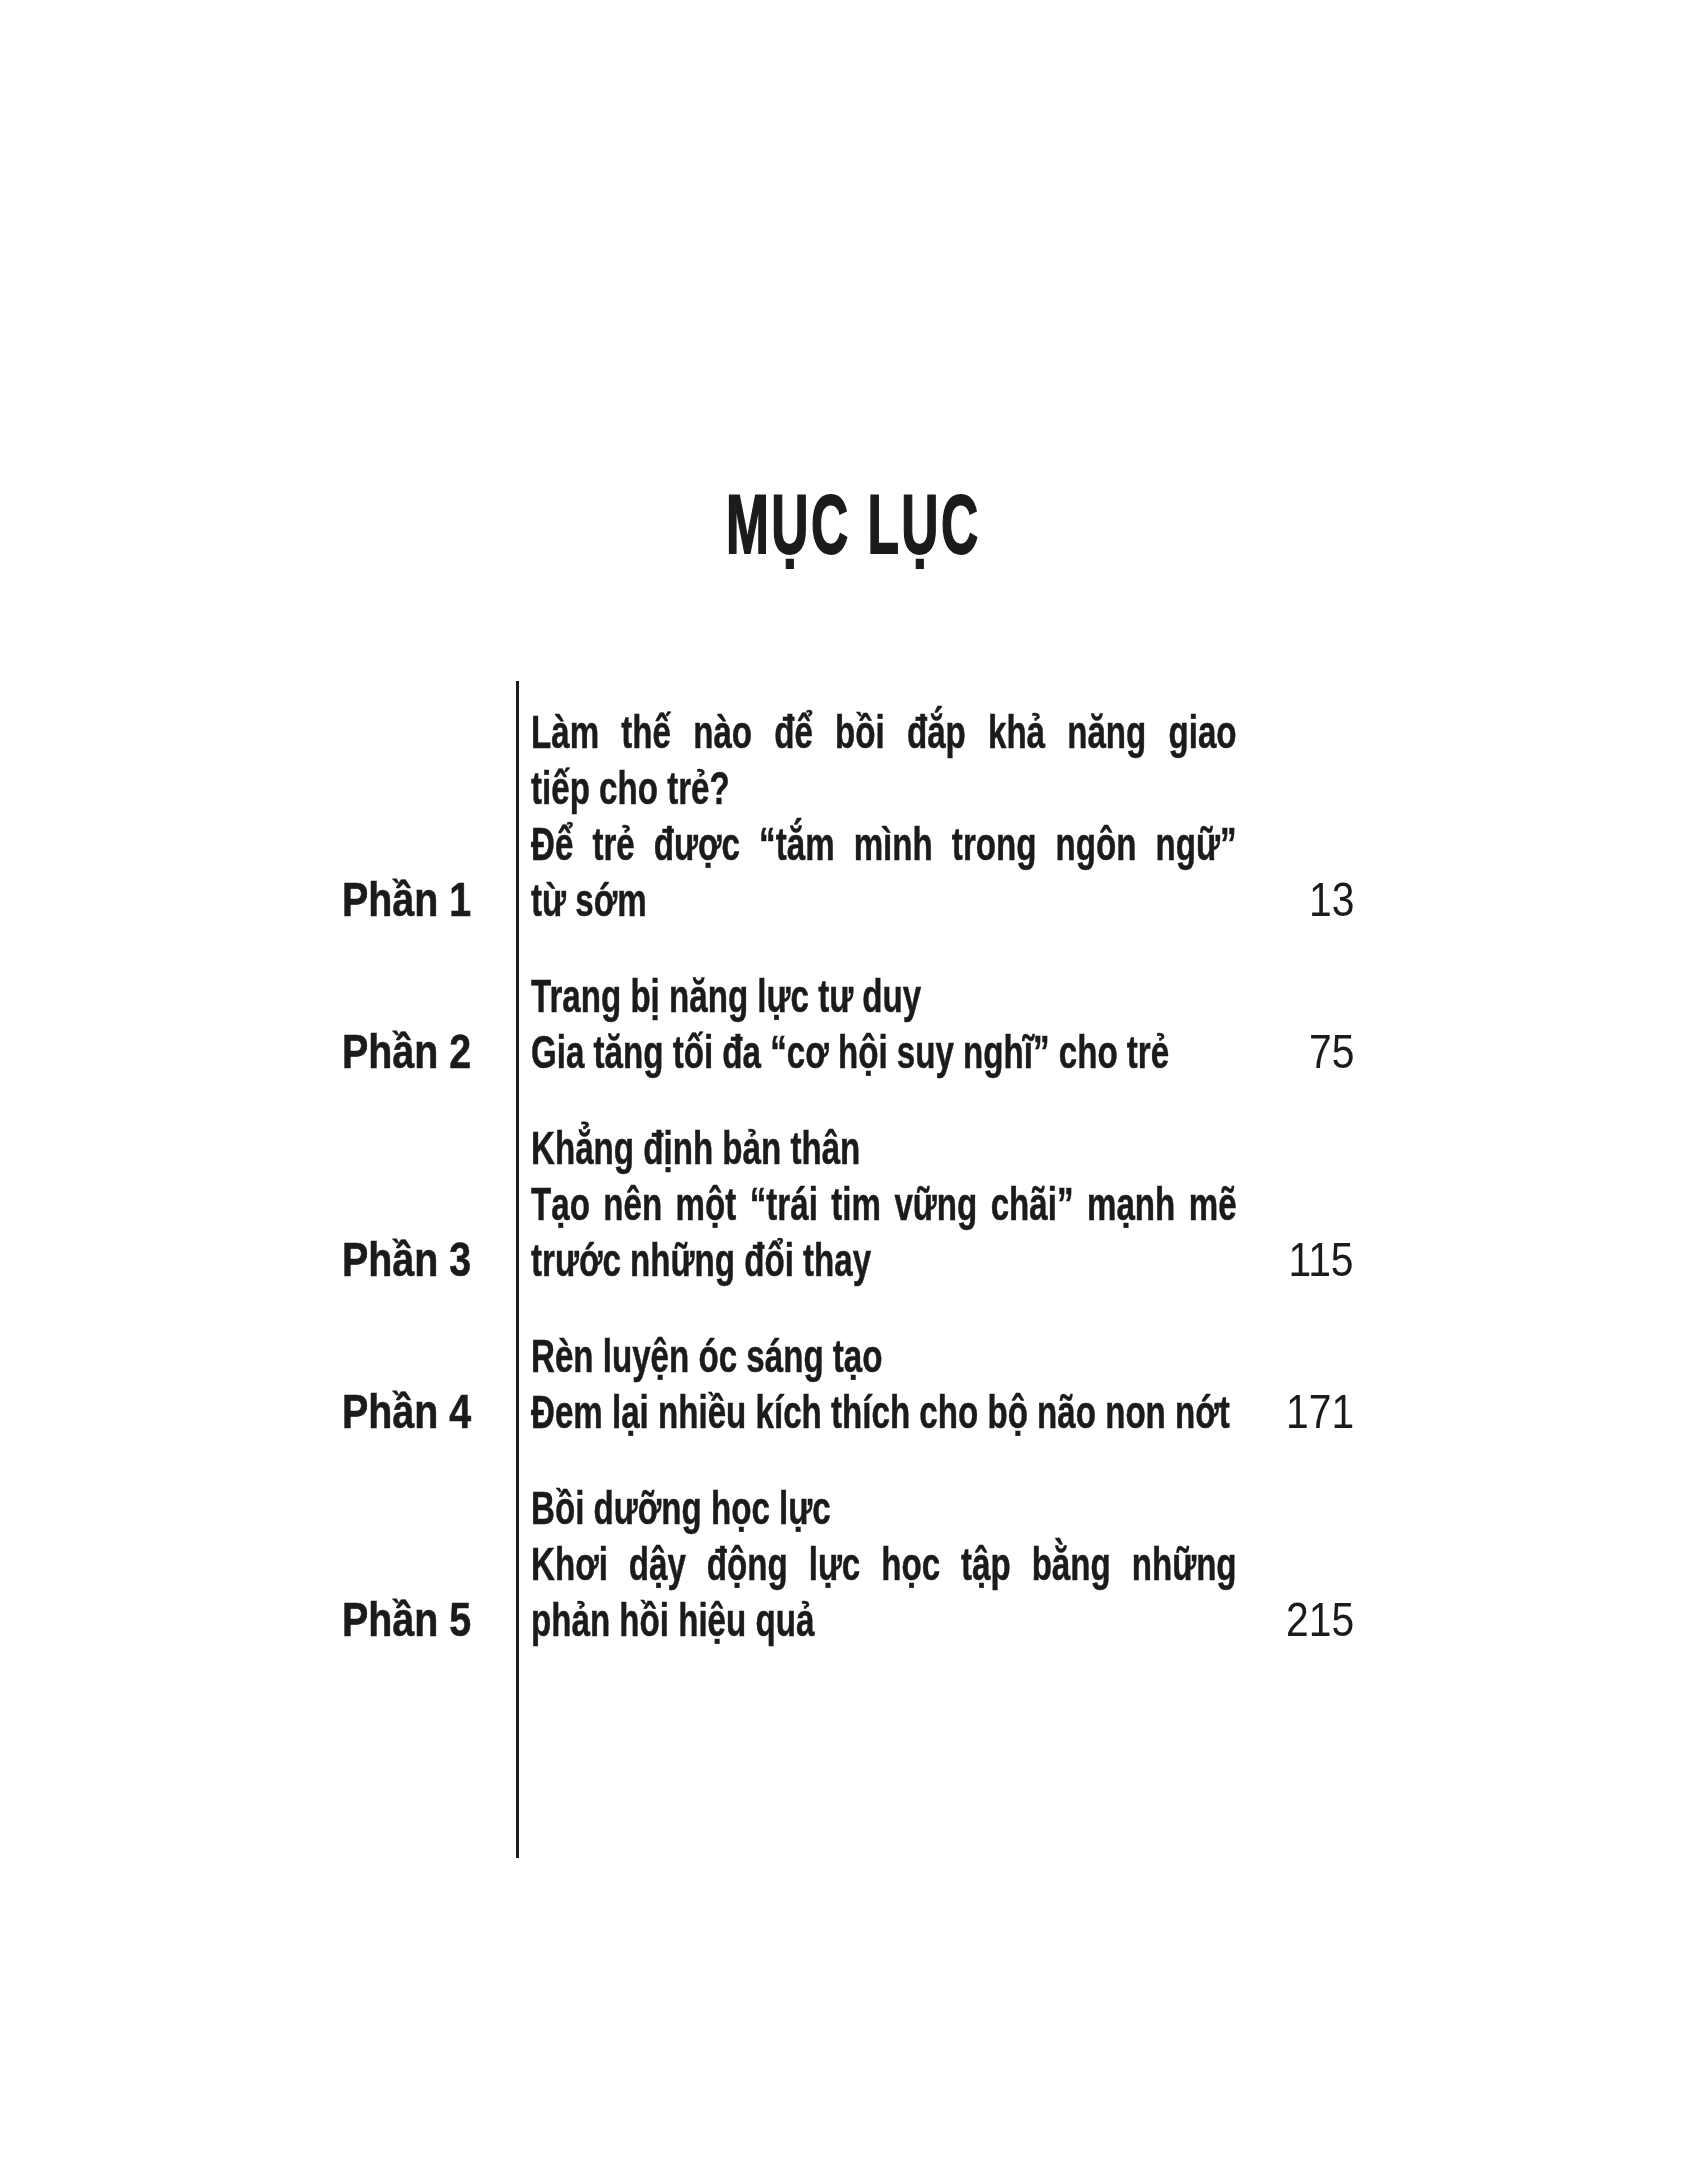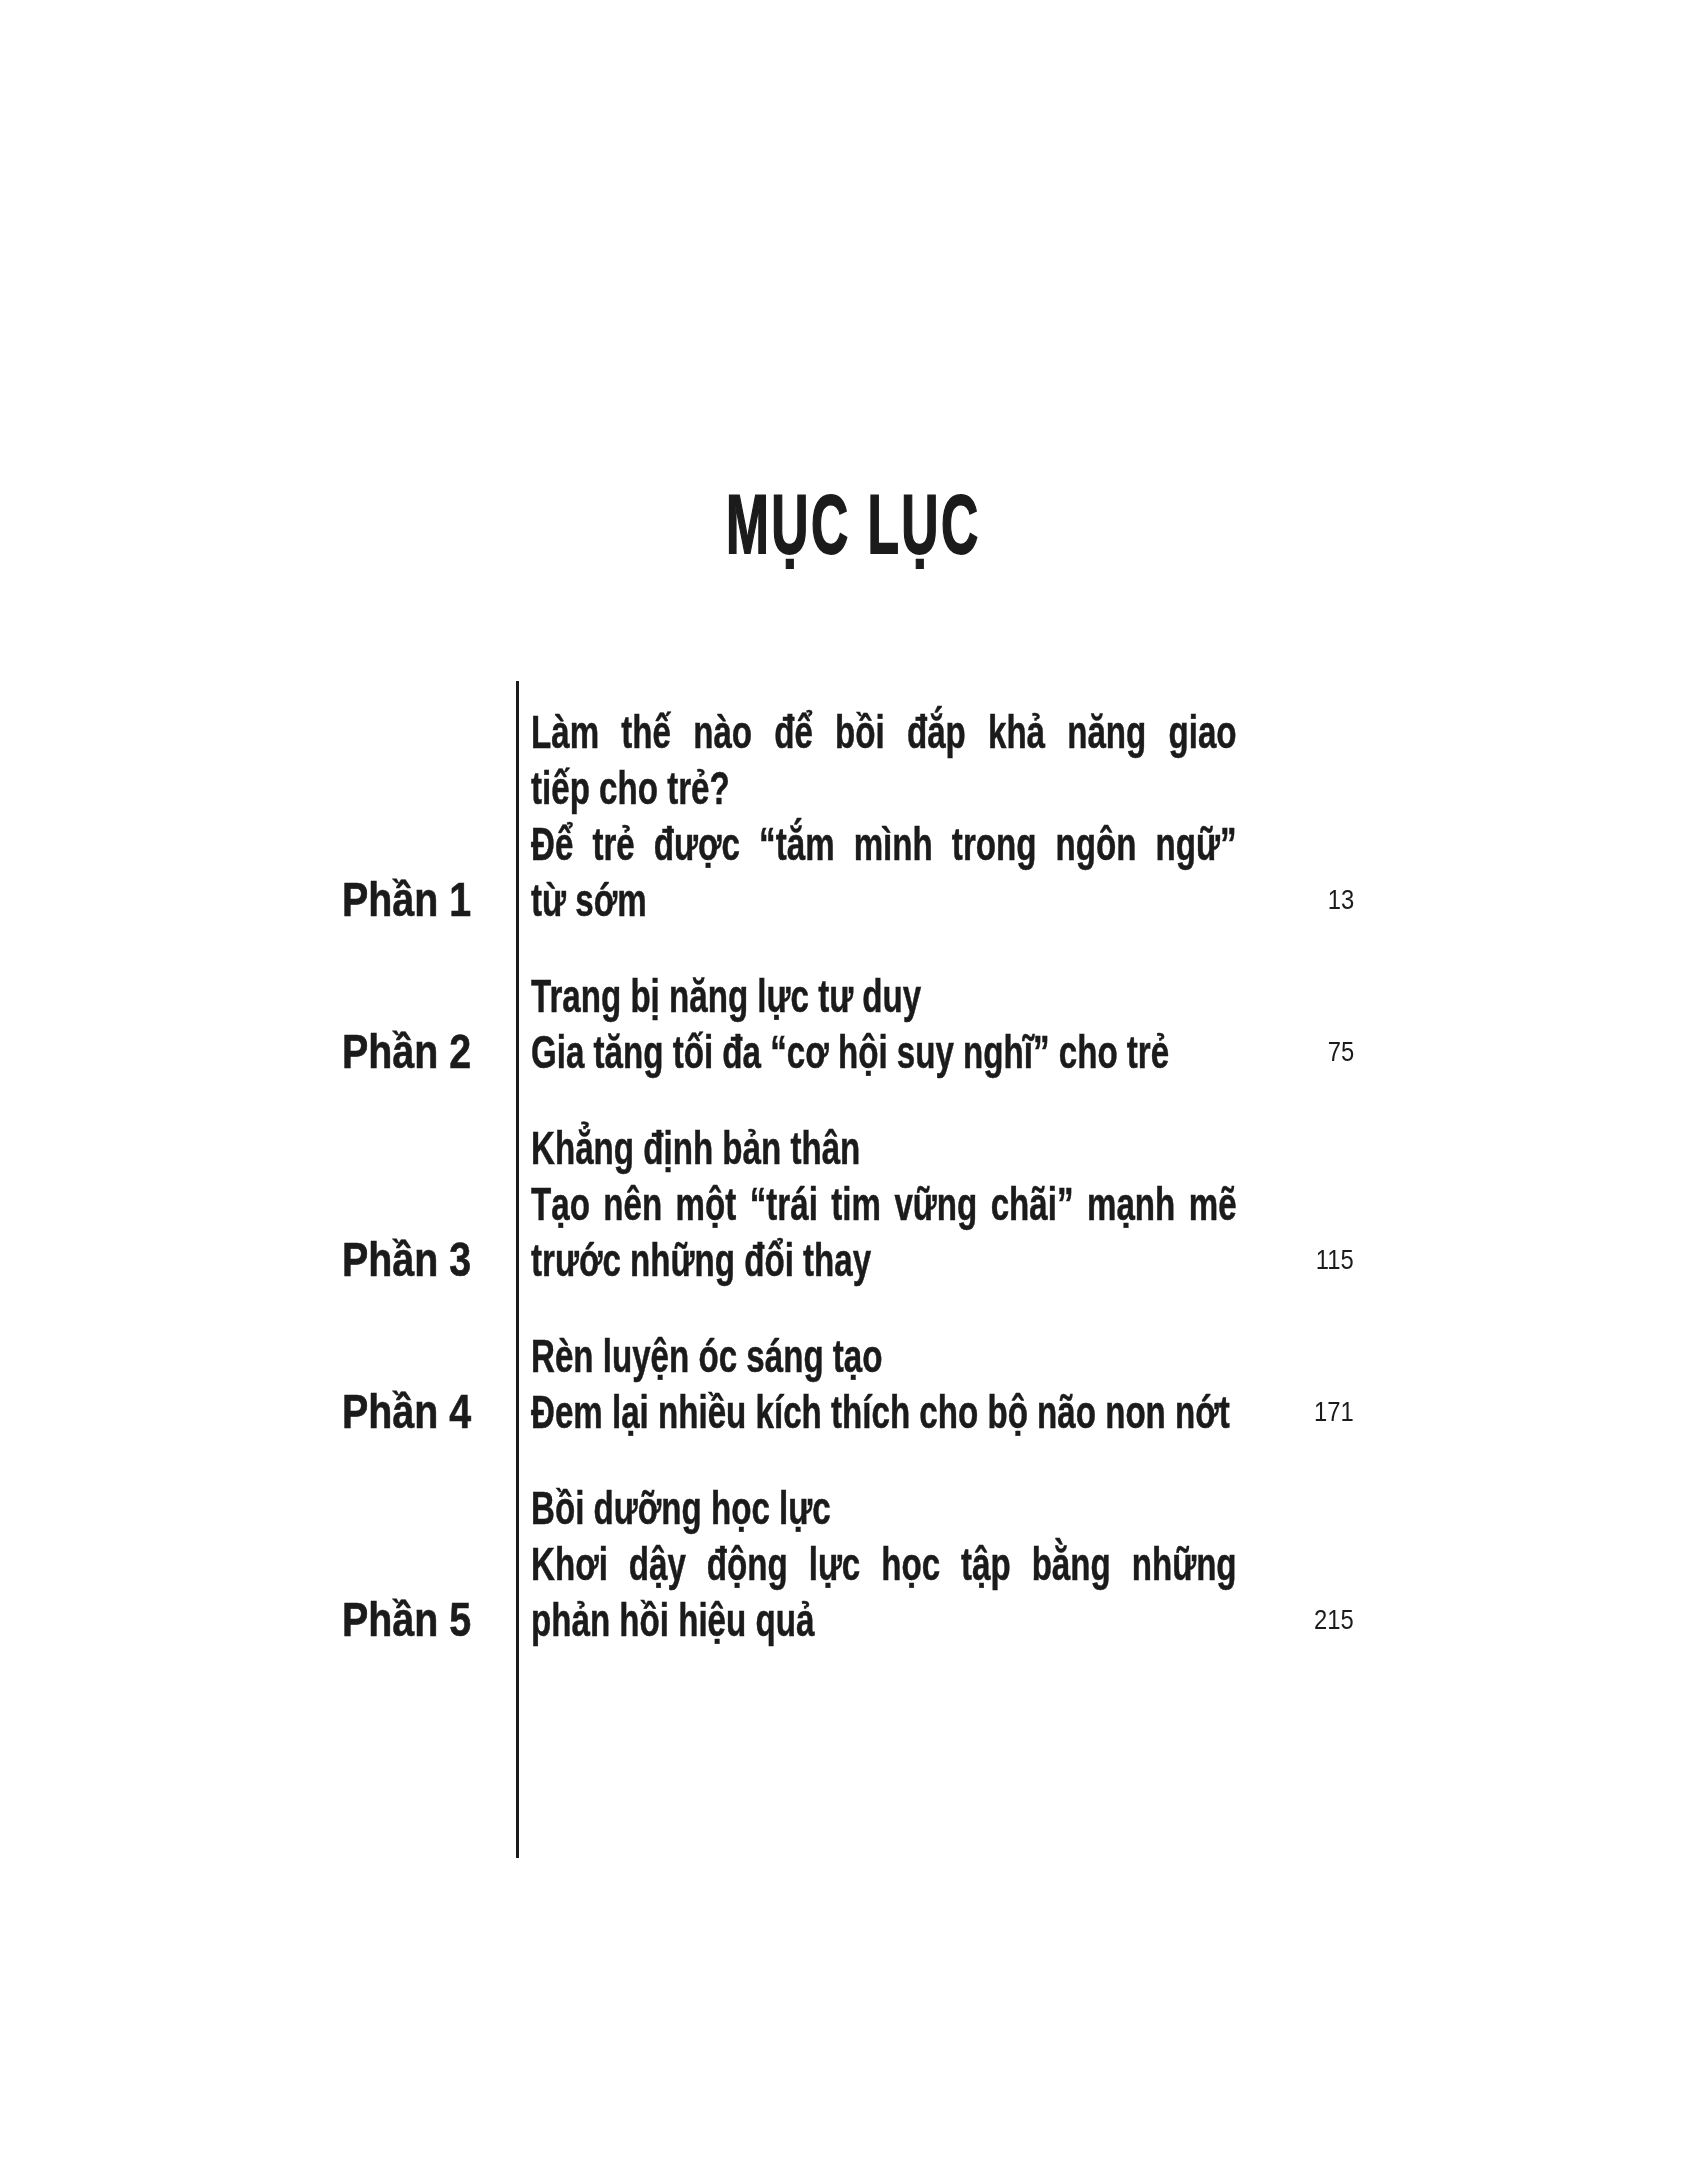--- a/index.html
+++ b/index.html
@@ -79,21 +79,21 @@
   }
   .ln { white-space: nowrap; text-align: left; }
   .ln.just {
     white-space: normal;
     text-align: justify;
     text-align-last: justify;
   }
   .pagenum {
     flex: 1;
     text-align: right;
-    font-size: 28px;
+    font-size: 48px;
     font-weight: normal;
     line-height: 56px;
   }
   .pagenum .cond {
     display: inline-block;
     transform: scaleX(0.85);
     transform-origin: right center;
   }
 </style>
 </head>

